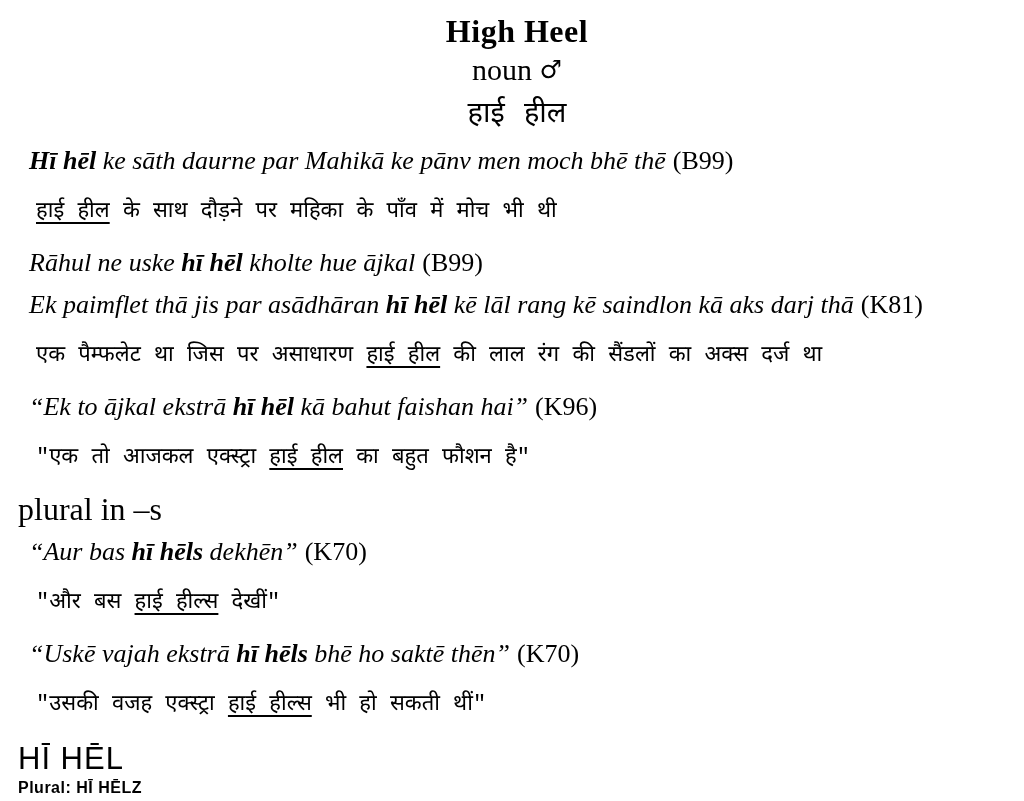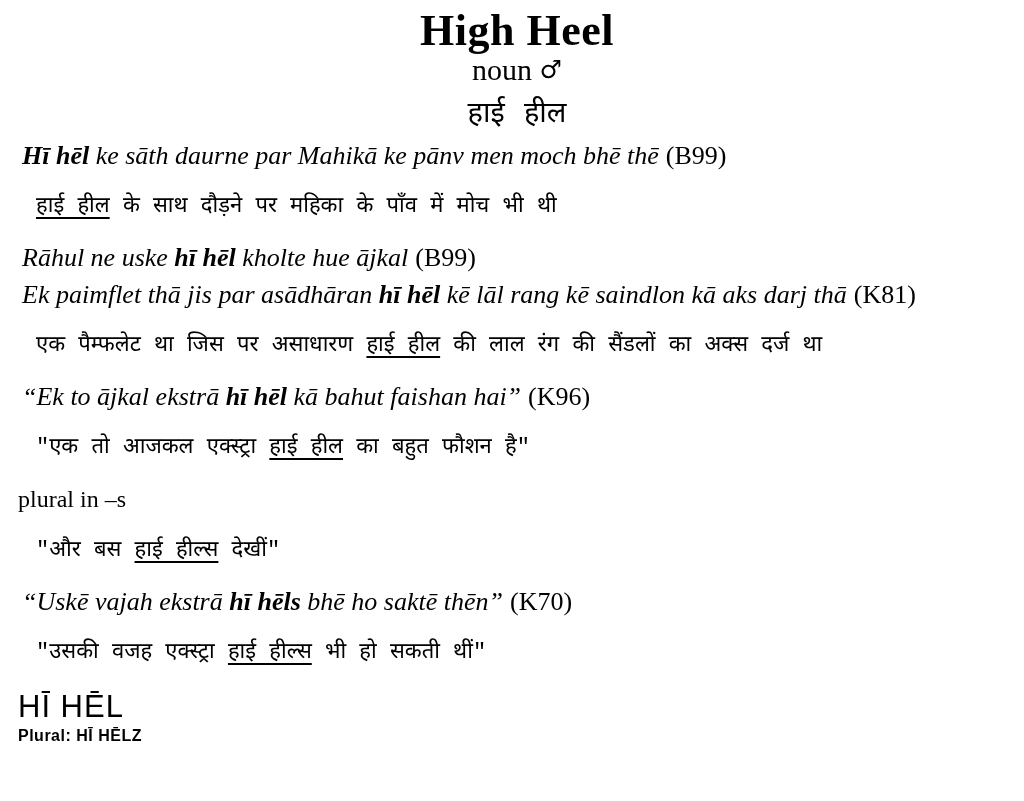--- a/index.html
+++ b/index.html
@@ -3,42 +3,42 @@
 <meta charset="utf-8">
 <style>
   html, body { margin:0; padding:0; background:#ffffff; }
   body {
     width:1024px; height:801px; overflow:hidden;
     color:#000; font-family:"Liberation Serif", serif;
   }
   .page { padding:10px 8px 0 18px; }
 
   .header { text-align:center; }
-  .title { font-size:44px; font-weight:bold; line-height:42px; letter-spacing:0.5px; }
+  .title { font-size:32px; font-weight:bold; line-height:42px; letter-spacing:0.5px; }
   .pos-line { font-size:30px; line-height:36px; }
   .male-sign { font-family:"DejaVu Sans", sans-serif; font-size:25px; display:inline-block; transform:translateY(-2px); }
   .dev-headword { font-family:"DejaVu Sans", sans-serif; font-size:29px; line-height:44px; word-spacing:10px; }
 
   .examples { margin-top:6px; }
   .entry { margin:0 0 6px 0; }
   .translit {
-    margin:4px; font-style:italic; font-size:26px; line-height:31px; white-space:nowrap;
+    margin:11px; font-style:italic; font-size:26px; line-height:31px; white-space:nowrap;
   }
   .translit .hw { font-weight:bold; }
   .translit .ref { font-style:normal; margin-left:7px; }
   .dev {
     margin:18px; font-family:Liberation Mono, monospace; font-size:22px; line-height:35px; white-space:nowrap;
   }
   .dev .hw {
     text-decoration:underline;
     text-decoration-thickness:2px;
     text-underline-offset:5px;
   }
 
-  .plural-note { font-size:24px; line-height:32px; margin:2px 0 8px 0; }
+  .plural-note { font-size:32px; line-height:32px; margin:2px 0 8px 0; }
 
   .footer { margin-top:8px; }
   .footer-hw { font-family:"Liberation Sans", sans-serif; font-size:31px; line-height:37px; letter-spacing:1px; }
   .footer-plural { font-family:"Liberation Sans", sans-serif; font-size:16px; font-weight:bold; line-height:21px; letter-spacing:0.5px; }
 </style>
 </head>
 <body>
 
 <div class="page">
 
@@ -69,20 +69,21 @@
 
 
     <div class="entry">
       <p class="translit"><span>“Ek to ājkal ekstrā </span><span class="hw">hī hēl</span><span> kā bahut faishan hai”</span><span class="ref">(K96)</span></p>
       <p class="dev"><span>"एक तो आजकल एक्स्ट्रा </span><span class="hw">हाई हील</span><span> का बहुत फौशन है"</span></p>
     </div>
 
     <p class="plural-note">plural in –s</p>
 
     <div class="entry">
+      <p class="translit"><span>“Aur bas </span><span class="hw">hī hēls</span><span> dekhēn”</span><span class="ref">(K70)</span></p>
       <p class="dev"><span>"और बस </span><span class="hw">हाई हील्स</span><span> देखीं"</span></p>
     </div>
 
     <div class="entry">
       <p class="translit"><span>“Uskē vajah ekstrā </span><span class="hw">hī hēls</span><span> bhē ho saktē thēn”</span><span class="ref">(K70)</span></p>
       <p class="dev"><span>"उसकी वजह एक्स्ट्रा </span><span class="hw">हाई हील्स</span><span> भी हो सकती थीं"</span></p>
     </div>
 
 
   </div>

